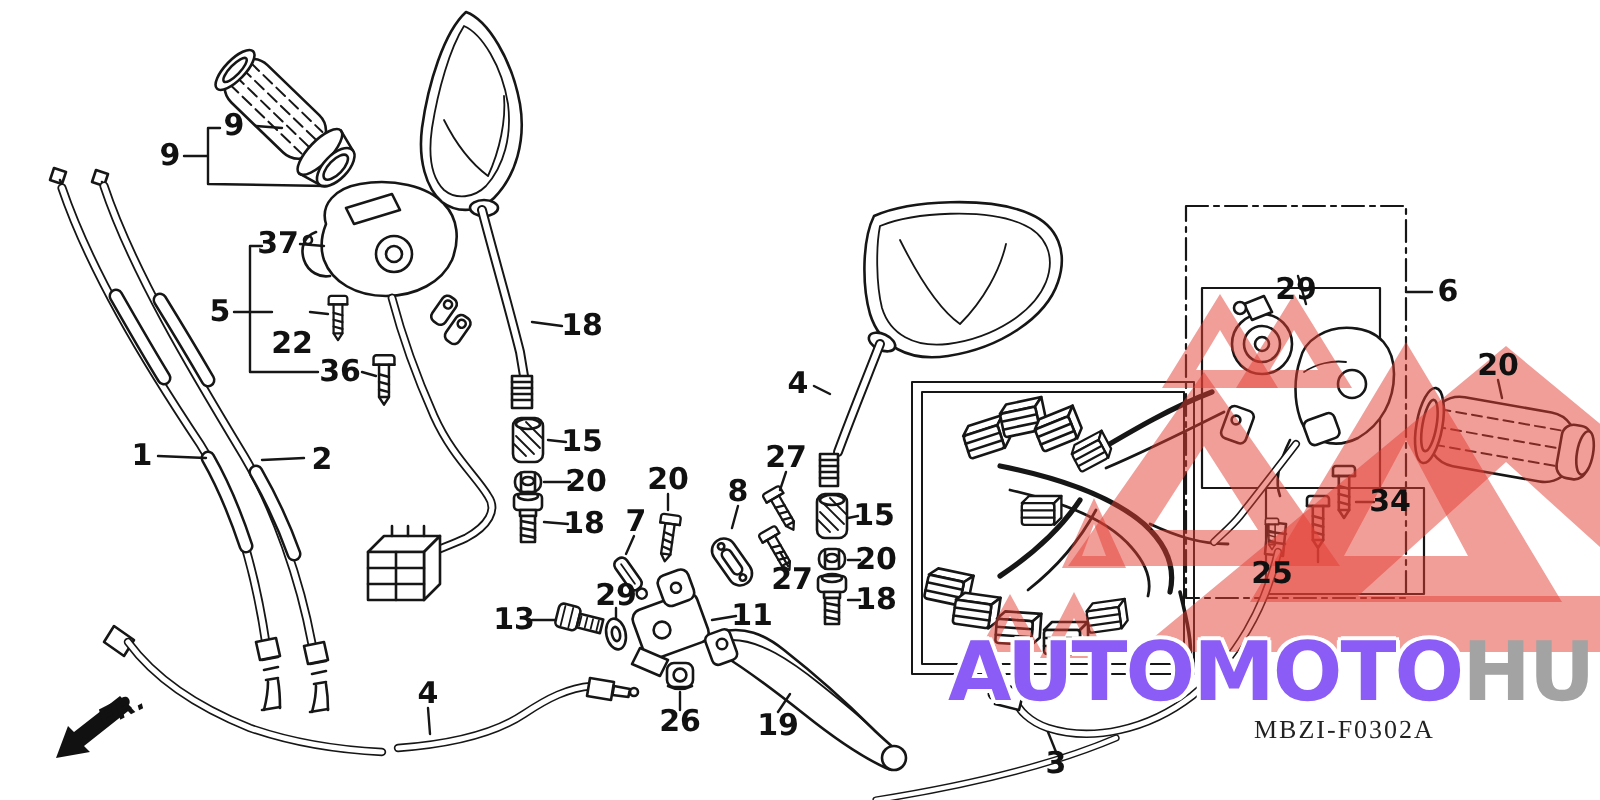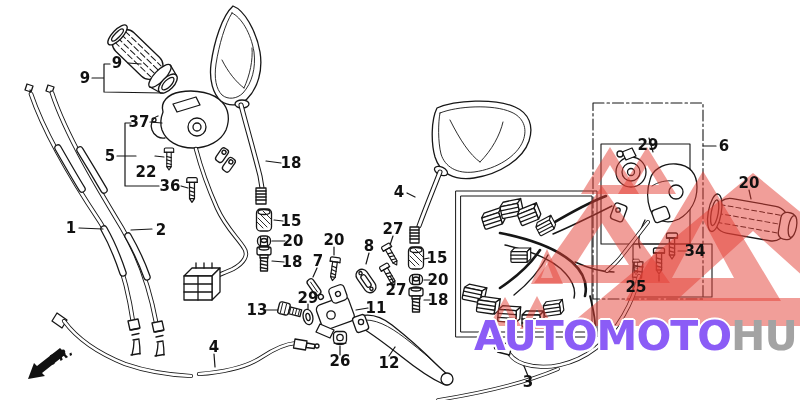--- a/index.html
+++ b/index.html
@@ -386,25 +386,26 @@
   <div class="lbl" style="left:369px;top:246px">8</div>
   <div class="lbl" style="left:393px;top:229px">27</div>
   <div class="lbl" style="left:396px;top:290px">27</div>
   <div class="lbl" style="left:437px;top:258px">15</div>
   <div class="lbl" style="left:438px;top:280px">20</div>
   <div class="lbl" style="left:438px;top:300px">18</div>
   <div class="lbl" style="left:308px;top:298px">29</div>
   <div class="lbl" style="left:257px;top:310px">13</div>
   <div class="lbl" style="left:376px;top:308px">11</div>
   <div class="lbl" style="left:340px;top:361px">26</div>
-  <div class="lbl" style="left:389px;top:363px">12</div>
+  <div class="lbl" style="left:389px;top:363px">19</div>
   <div class="lbl" style="left:399px;top:192px">4</div>
   <div class="lbl" style="left:214px;top:347px">4</div>
   <div class="lbl" style="left:528px;top:382px">3</div>
   <div class="lbl" style="left:648px;top:145px">29</div>
   <div class="lbl" style="left:724px;top:146px">6</div>
   <div class="lbl" style="left:749px;top:183px">20</div>
   <div class="lbl" style="left:695px;top:251px">34</div>
   <div class="lbl" style="left:636px;top:287px">25</div>
 
   <div class="fr">FR.</div>
+  <div class="code">MBZI-F0302A</div>
 
 </div>
 
 </body></html>

